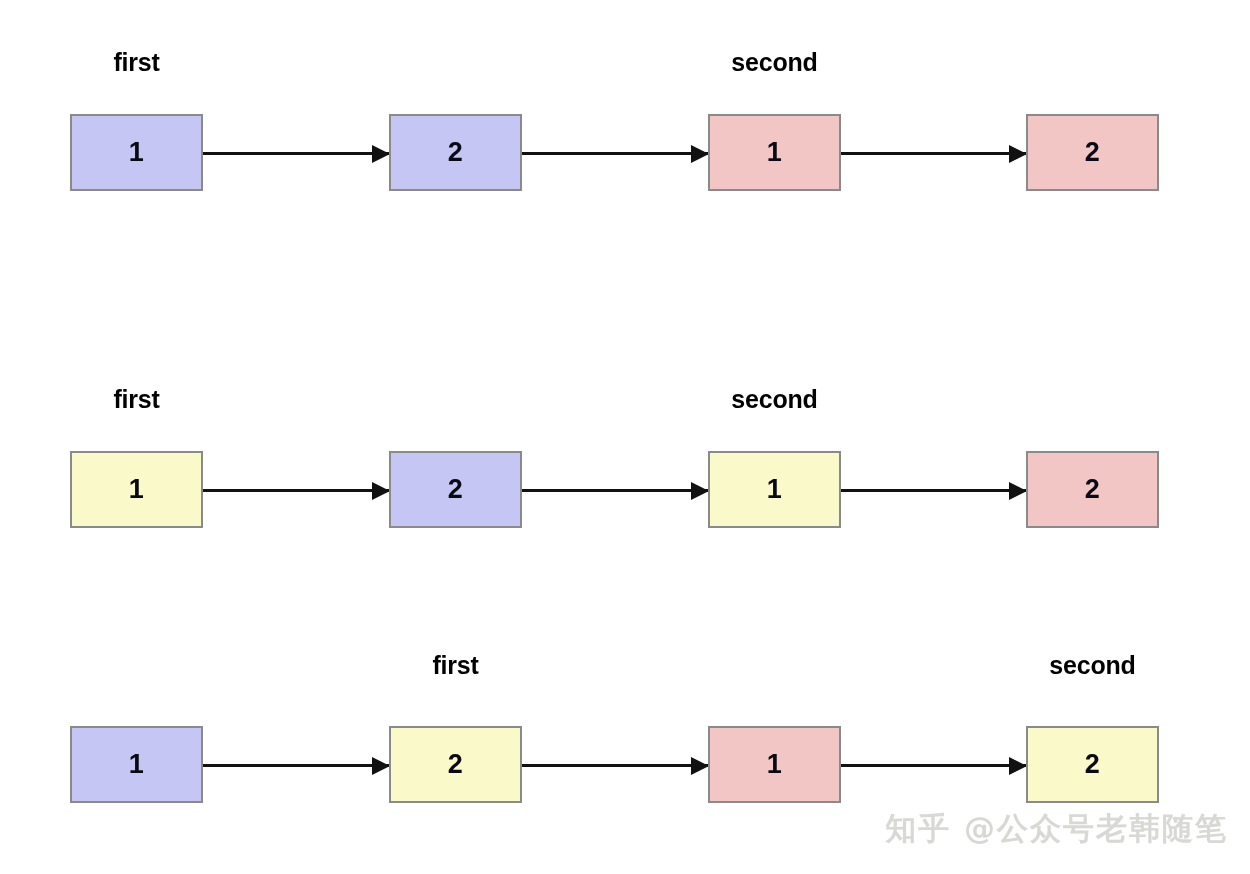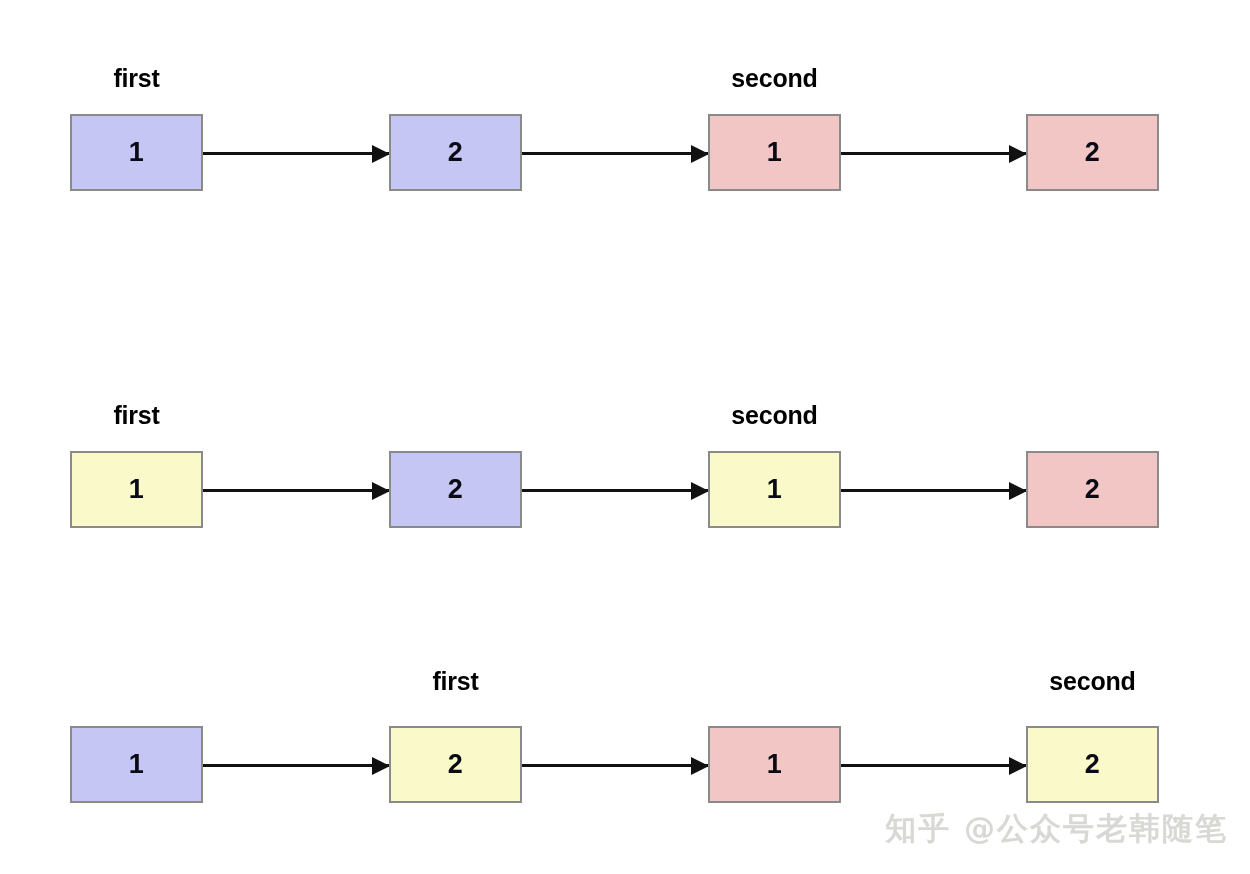--- a/index.html
+++ b/index.html
@@ -38,21 +38,20 @@
     letter-spacing: 0.5px;
   }
   .node-label {
     position: absolute;
     font-size: 25px;
     font-weight: bold;
     color: #000000;
     white-space: nowrap;
     transform: translateX(-50%);
     letter-spacing: -0.2px;
-    margin-top: 16px;
   }
   .arrow {
     position: absolute;
     height: 3px;
   }
   .arrow .shaft {
     position: absolute;
     left: 0;
     top: 0;
     height: 3px;

